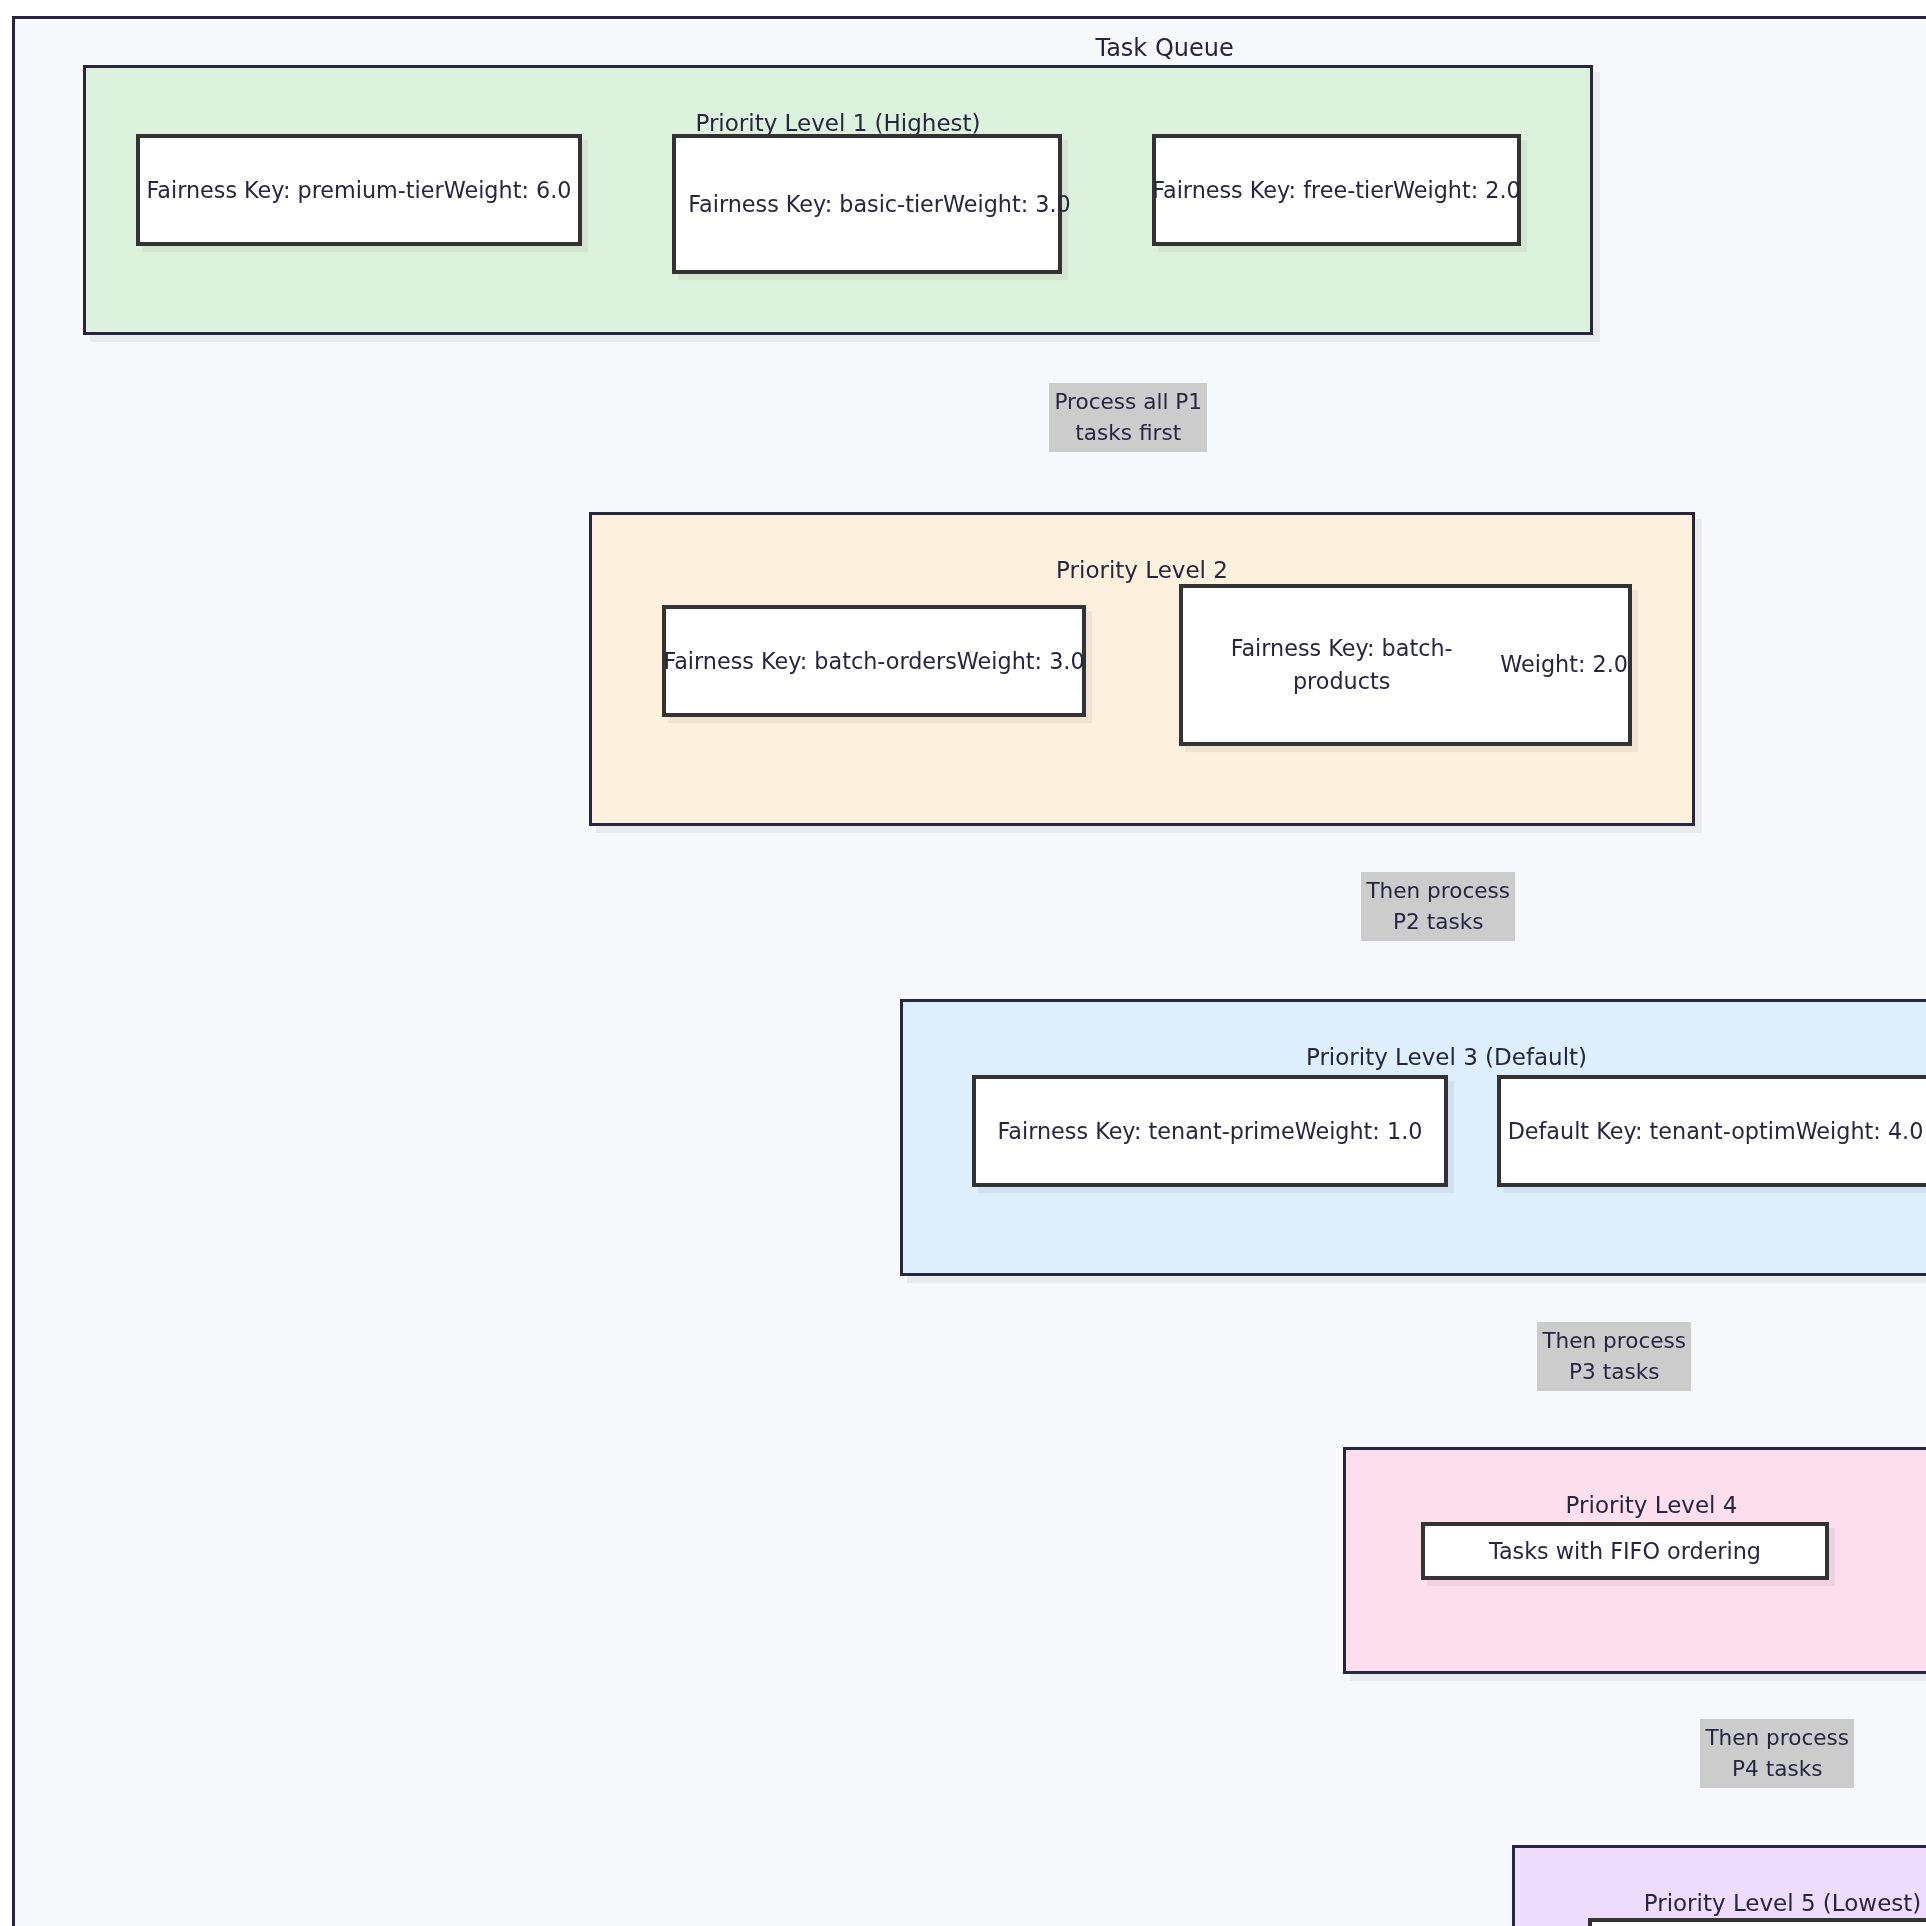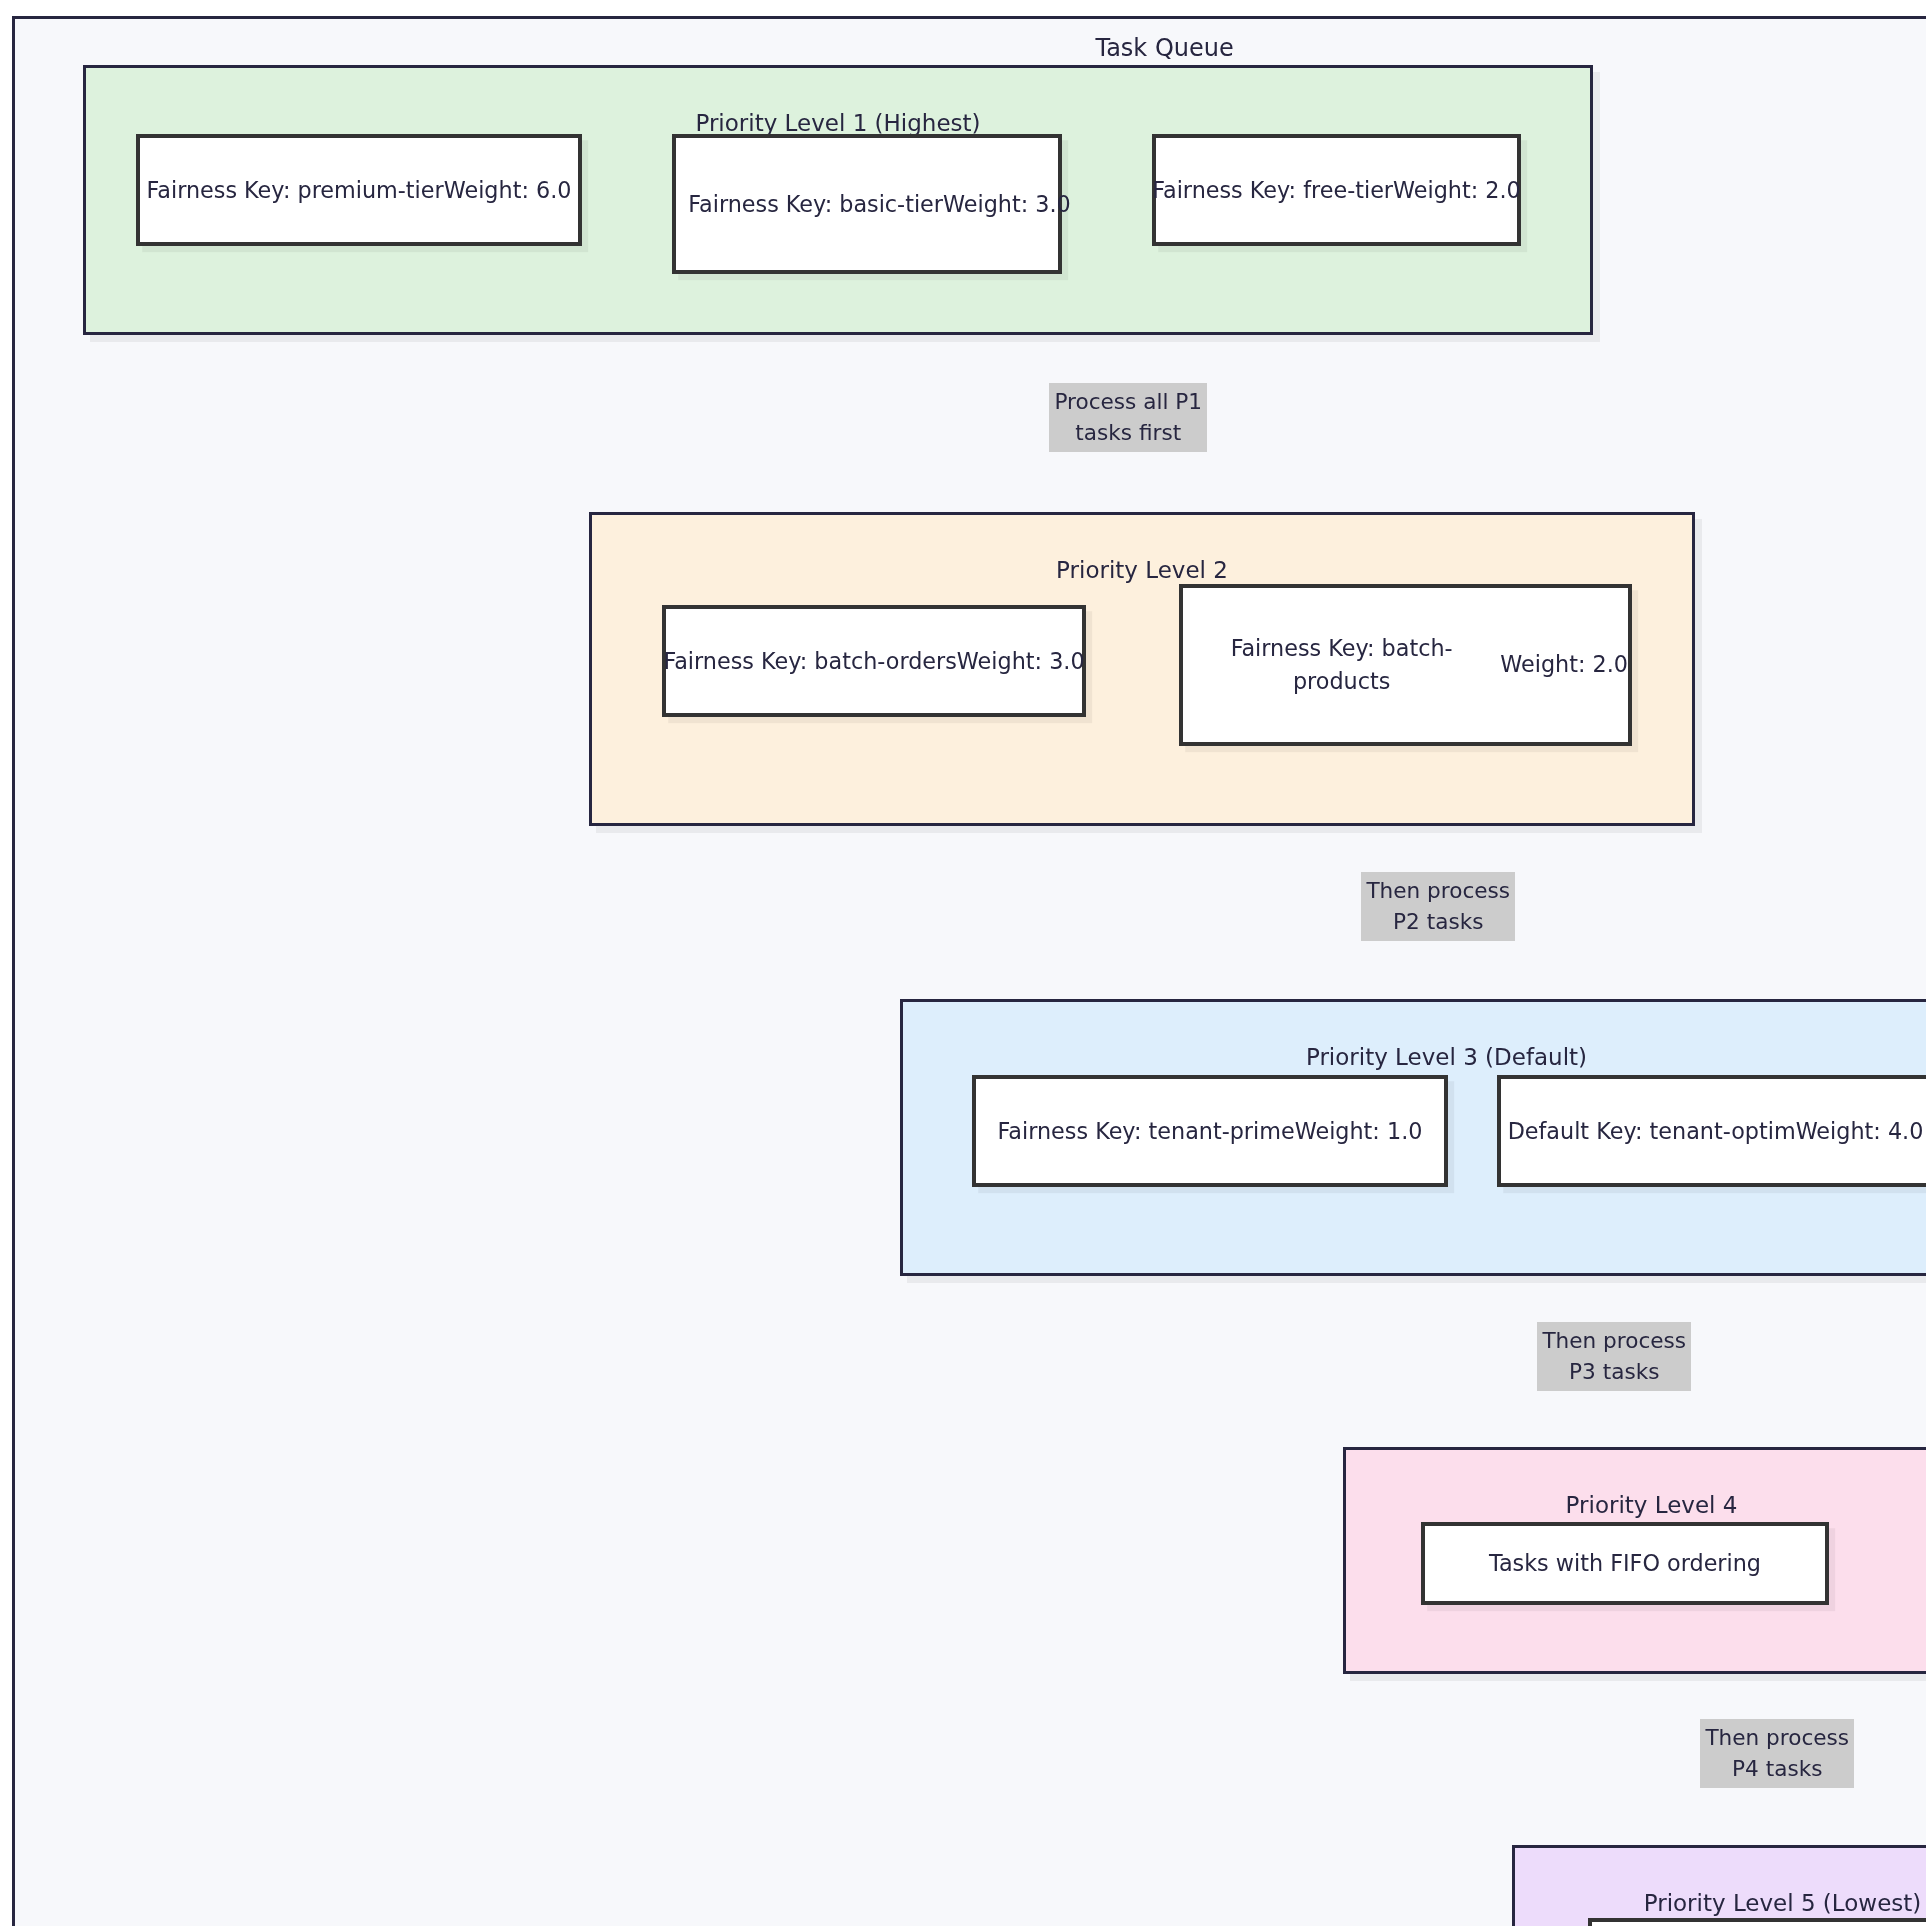--- a/index.html
+++ b/index.html
@@ -195,21 +195,21 @@
     <span class="ln">Weight: 1.0</span>
   </div>
   <div class="node" style="left:1497px; top:1075px; width:437px; height:112px;">
     <span class="ln">Default Key: tenant-optim</span>
     <span class="ln">Weight: 4.0</span>
   </div>
 
   <div class="cluster p4">
     <div class="cluster-title level-title">Priority Level 4</div>
   </div>
-  <div class="node" style="left:1421px; top:1522px; width:408px; height:83px;text-align:center;">
+  <div class="node" style="left:1421px; top:1522px; width:408px; height:58px;text-align:center;">
     <span class="ln">Tasks with FIFO ordering</span>
   </div>
 
   <div class="cluster p5">
     <div class="cluster-title level-title">Priority Level 5 (Lowest)</div>
   </div>
   <div class="node" style="left:1588px; top:1918px; width:408px; height:71px;">
     
   </div>
 

